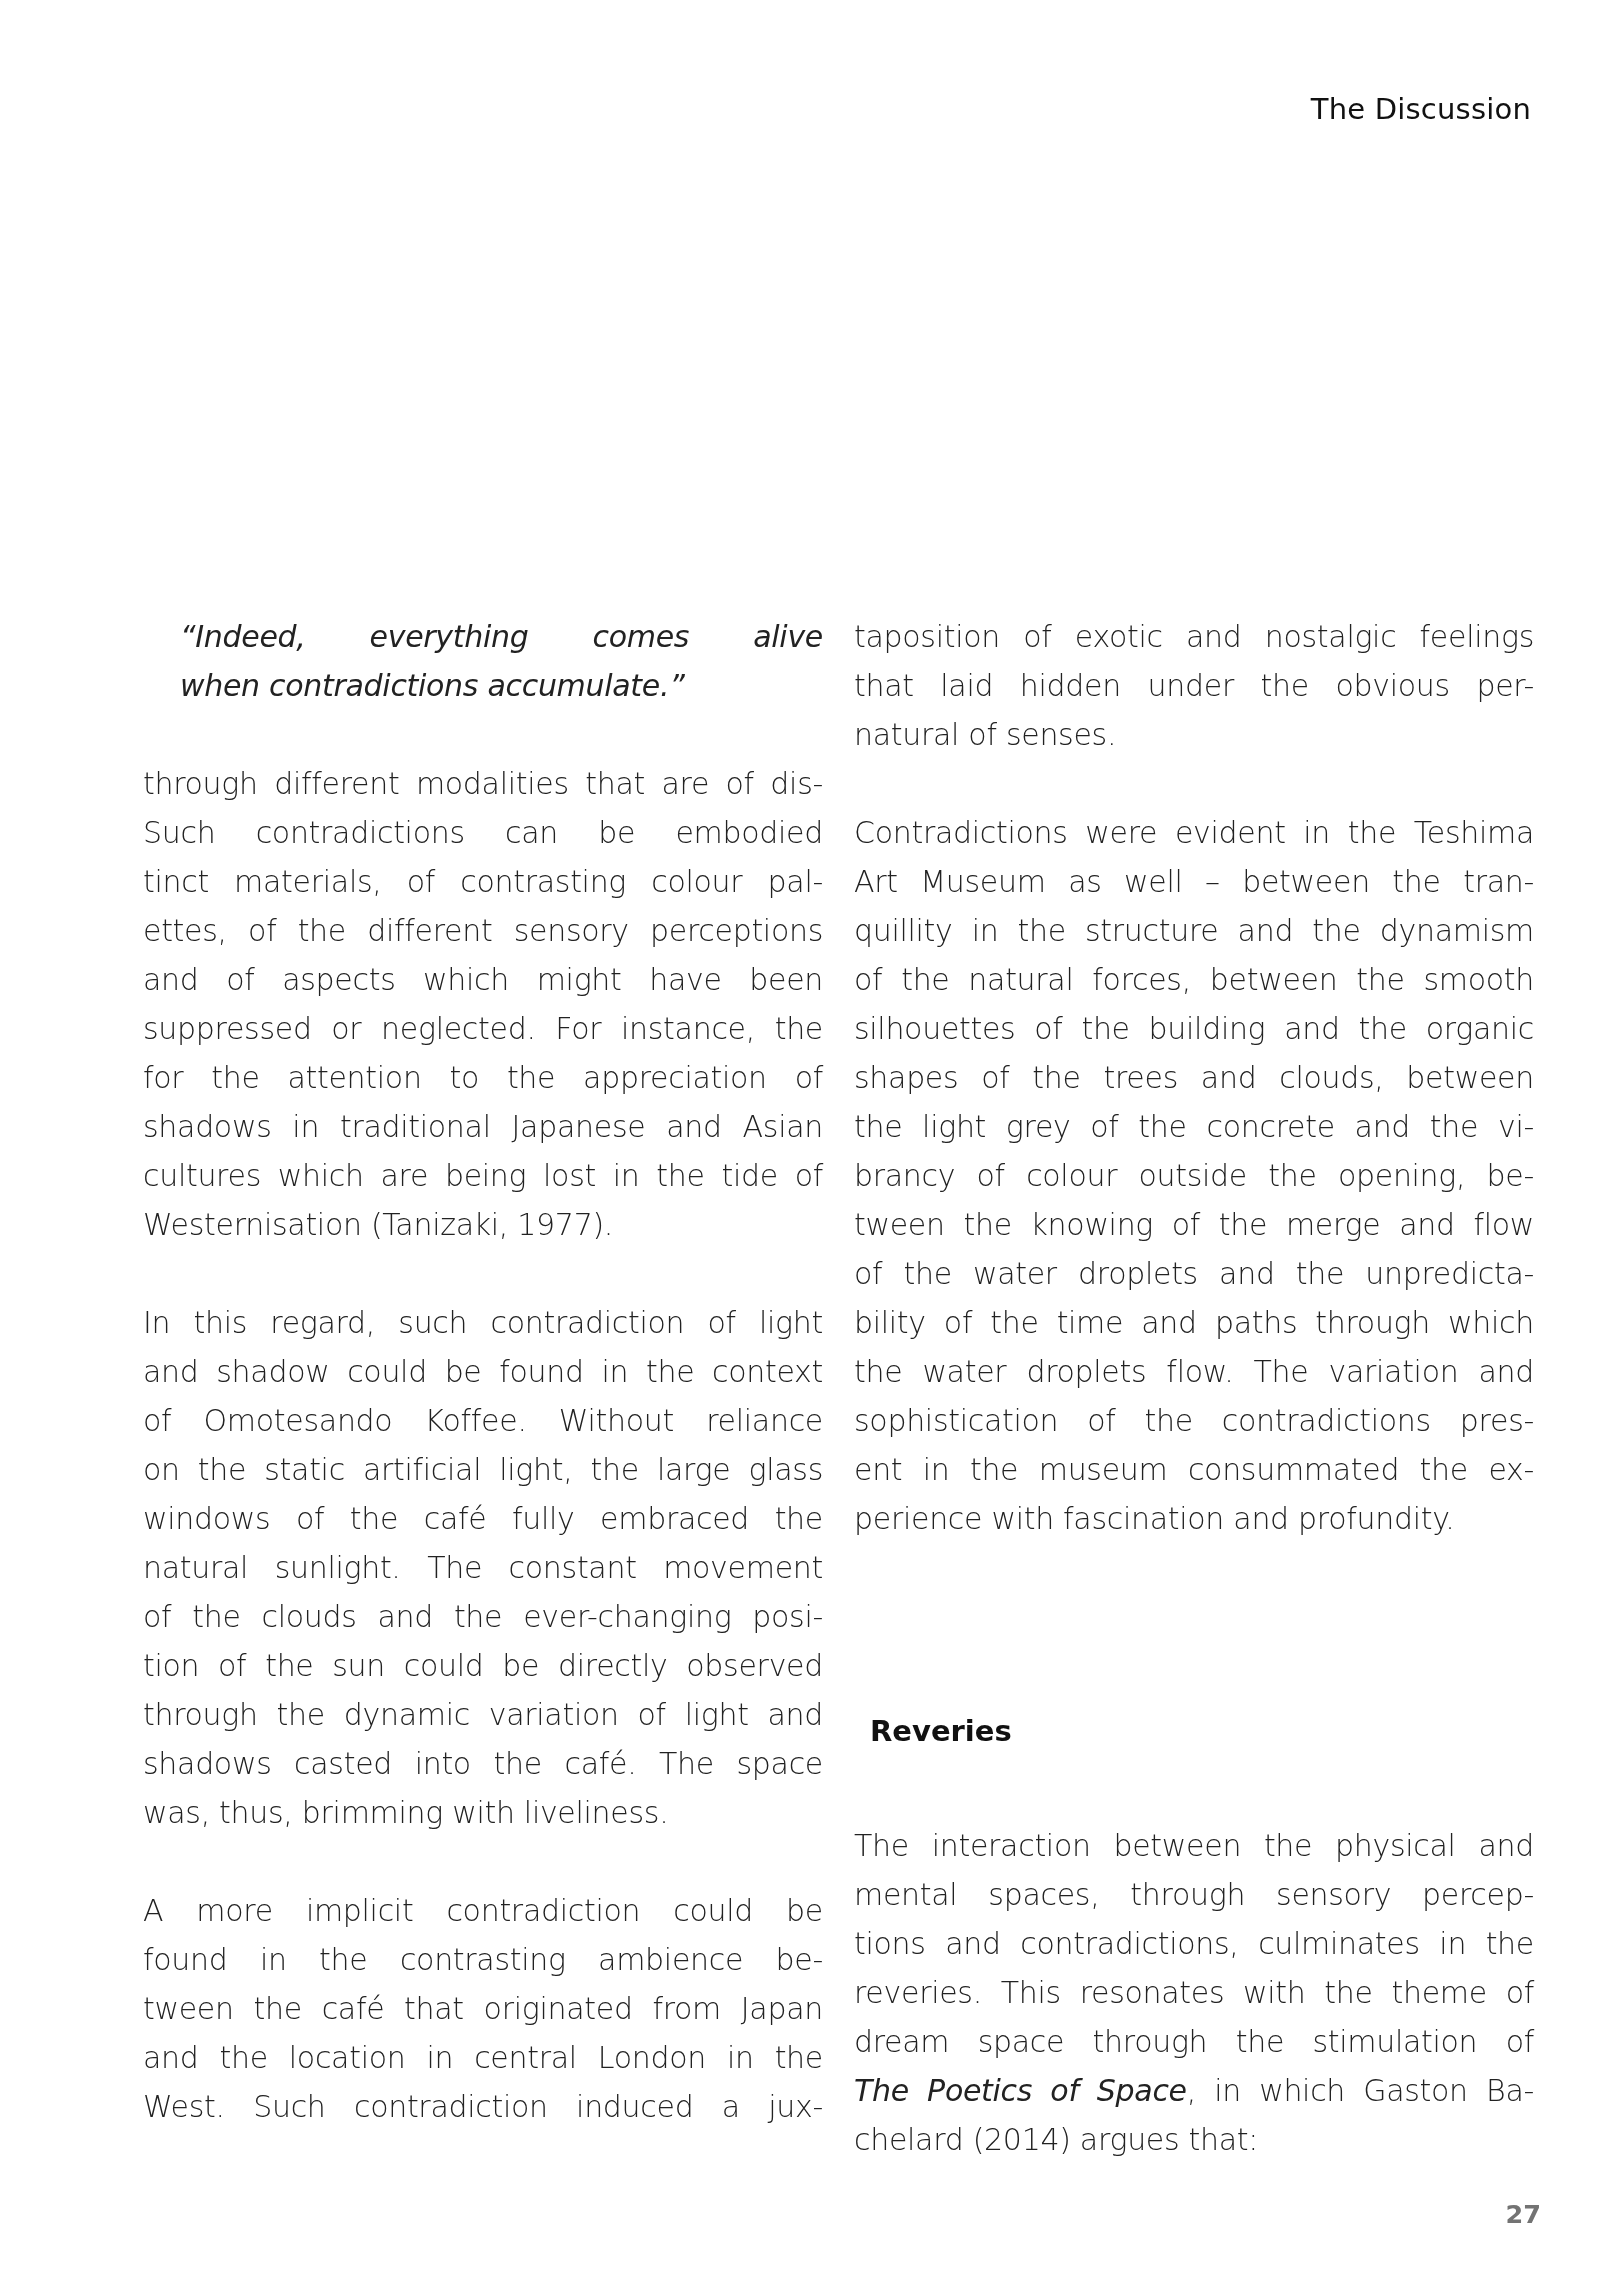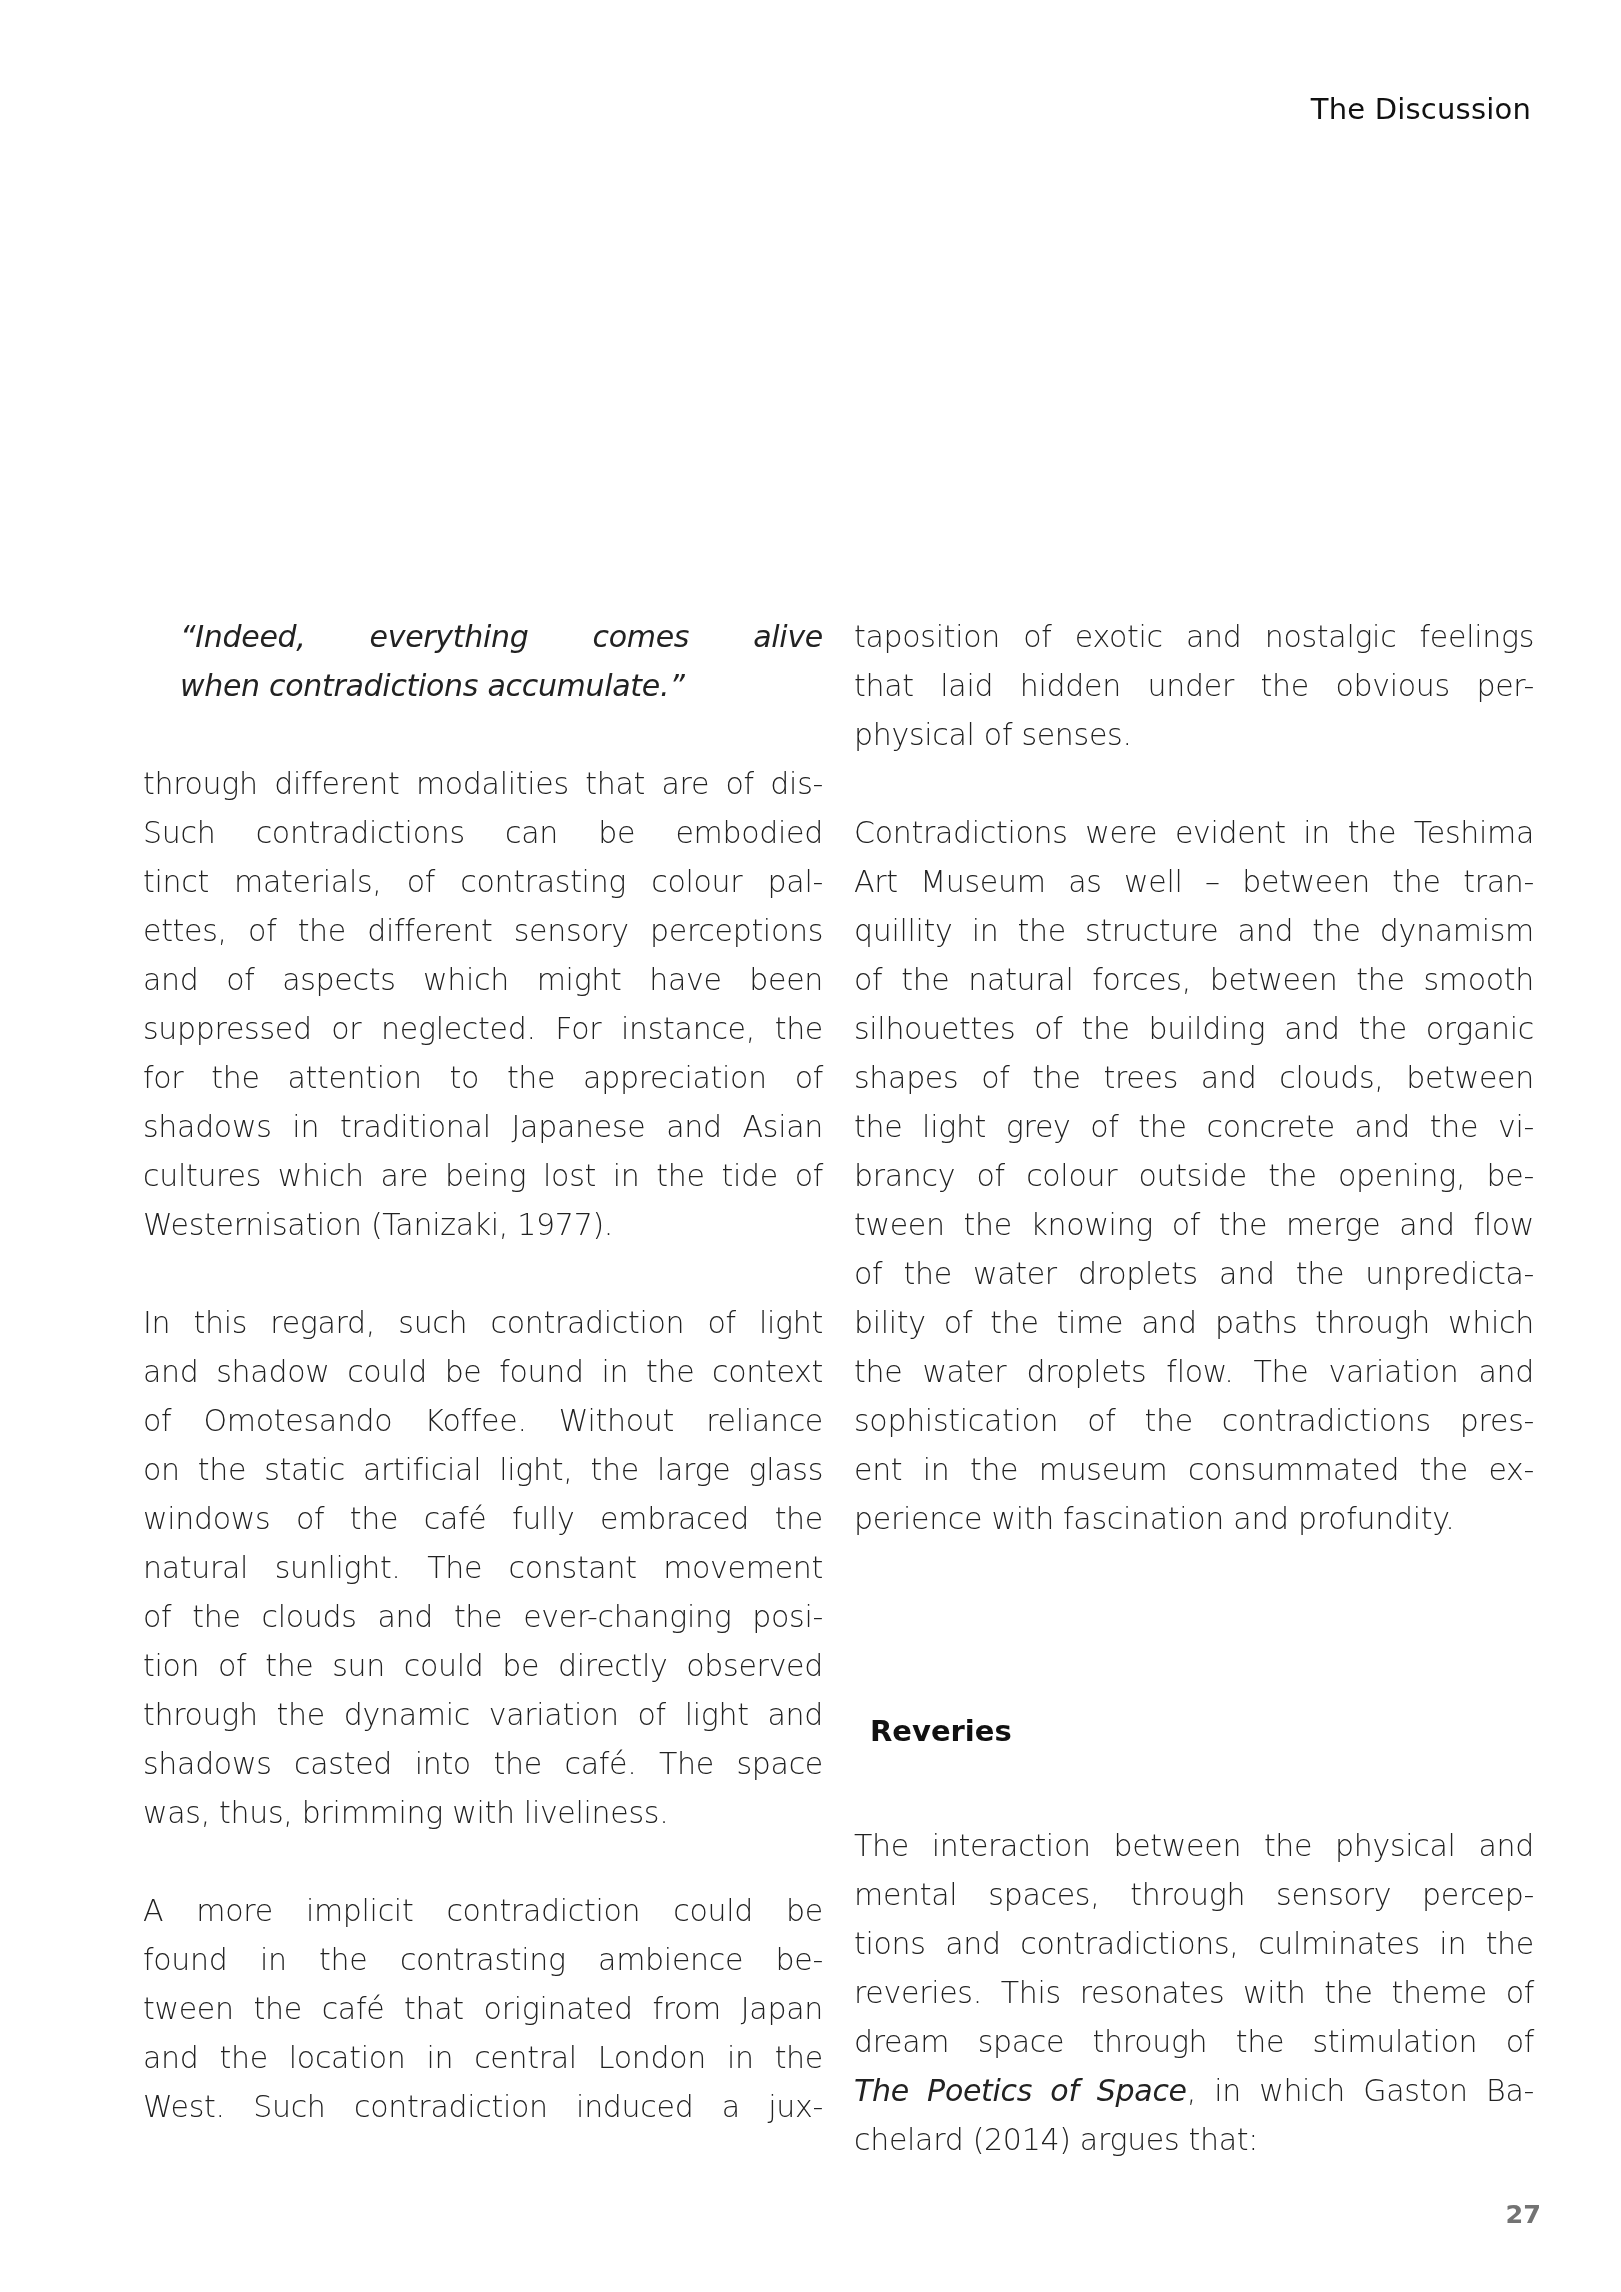--- a/index.html
+++ b/index.html
@@ -121,21 +121,21 @@
     <span class="line">tween the café that originated from Japan</span>
     <span class="line">and the location in central London in the</span>
     <span class="line">West. Such contradiction induced a jux-</span>
   </div>
 </div>
 
 <div class="column col-right">
   <div class="para">
     <span class="line">taposition of exotic and nostalgic feelings</span>
     <span class="line">that laid hidden under the obvious per-</span>
-    <span class="line last">physical of senses.</span>
+    <span class="line last">natural of senses.</span>
   </div>
   <div class="gap"></div>
 
   <div class="para">
     <span class="line">Contradictions were evident in the Teshima</span>
     <span class="line">Art Museum as well – between the tran-</span>
     <span class="line">quillity in the structure and the dynamism</span>
     <span class="line">of the natural forces, between the smooth</span>
     <span class="line">silhouettes of the building and the organic</span>
     <span class="line">shapes of the trees and clouds, between</span>

